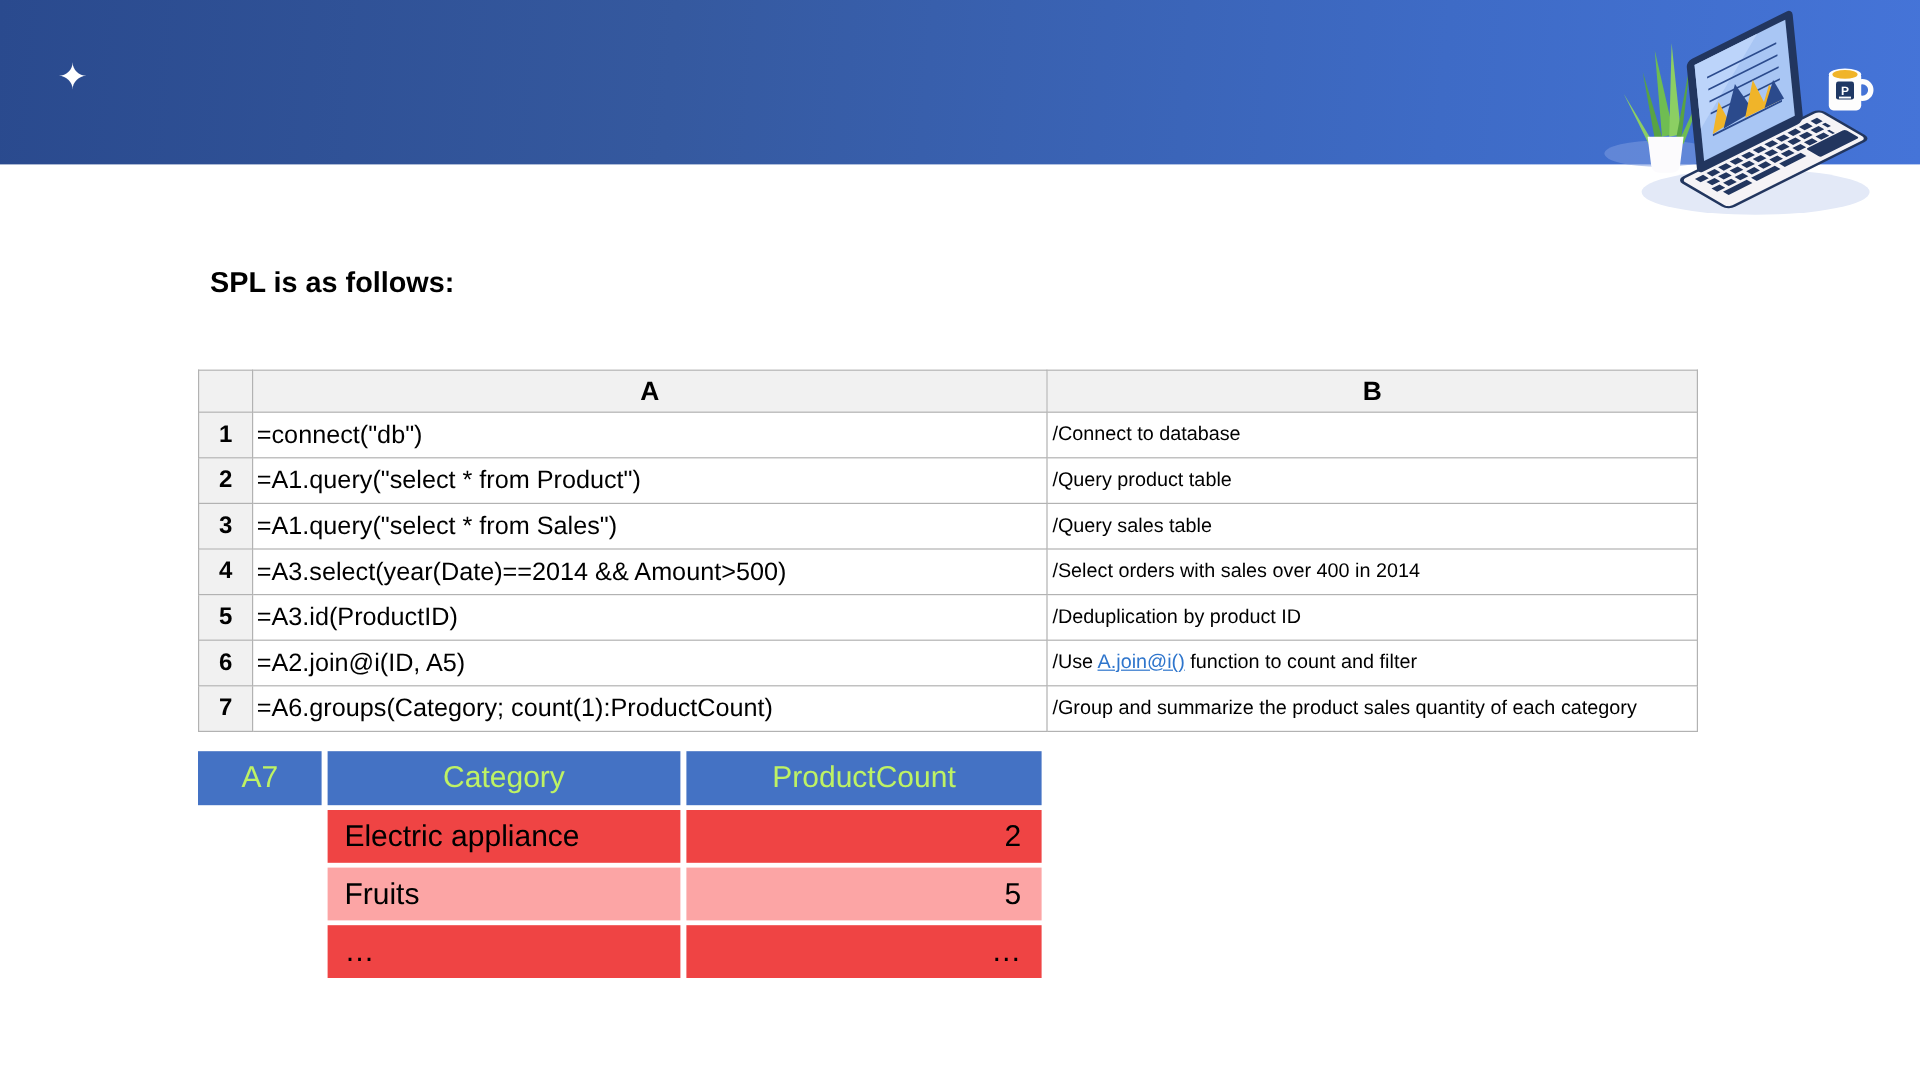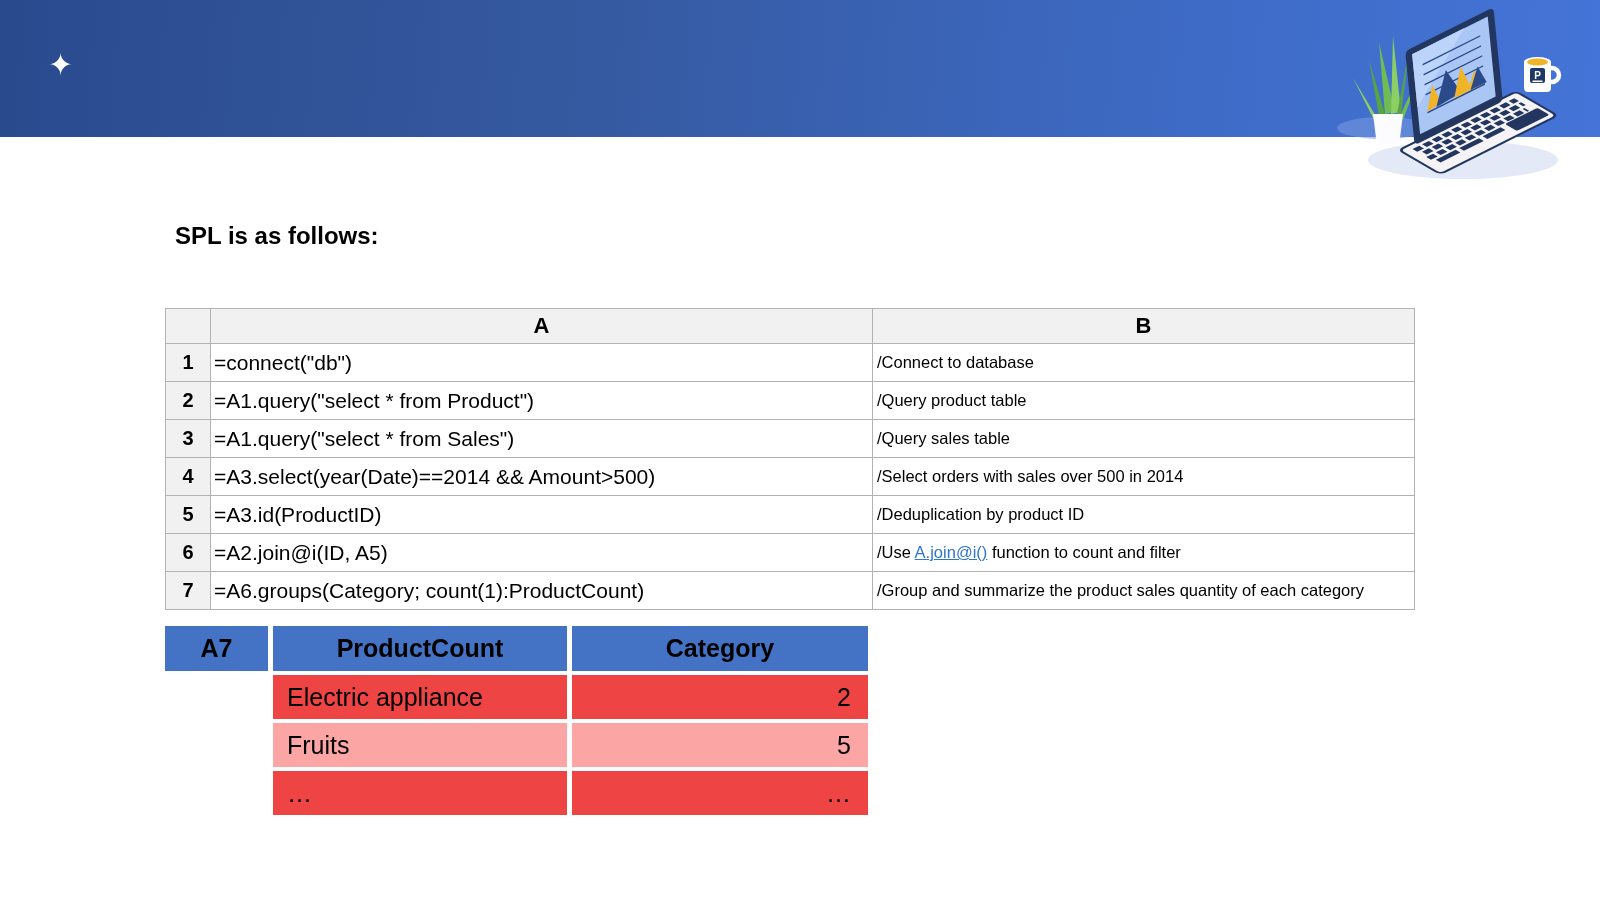--- a/index.html
+++ b/index.html
@@ -48,21 +48,21 @@
   
   .result{
     position:absolute;left:165px;top:626px;
     display:grid;
     grid-template-columns:103px 294px 296px;
     grid-template-rows:45px 44px 44px 44px;
     column-gap:5px;row-gap:4px;
   }
   .result .cell{display:flex;align-items:center;font-size:25px;color:#000;}
   .result .rh{
-    background:#4472c4;color:#000000;font-weight:bold;justify-content:center;
+    background:#4472c4;color:#bef264;font-weight:normal;justify-content:center;
   }
   .result .spacer{grid-column:1;grid-row:2 / 5;background:transparent;}
   .result .band-dark{background:#ef4444;}
   .result .band-light{background:#fca5a5;}
   .result .cat{justify-content:flex-start;padding-left:14px;}
   .result .num{justify-content:flex-end;padding-right:17px;}
 </style>
 </head>
 <body>
 
@@ -140,21 +140,21 @@
     <td class="cmt">/Query product table</td>
   </tr>
   <tr>
     <td class="rn">3</td>
     <td class="code">=A1.query("select * from Sales")</td>
     <td class="cmt">/Query sales table</td>
   </tr>
   <tr>
     <td class="rn">4</td>
     <td class="code">=A3.select(year(Date)==2014 &amp;&amp; Amount&gt;500)</td>
-    <td class="cmt">/Select orders with sales over 500 in 2014</td>
+    <td class="cmt">/Select orders with sales over 400 in 2014</td>
   </tr>
   <tr>
     <td class="rn">5</td>
     <td class="code">=A3.id(ProductID)</td>
     <td class="cmt">/Deduplication by product ID</td>
   </tr>
   <tr>
     <td class="rn">6</td>
     <td class="code">=A2.join@i(ID, A5)</td>
     <td class="cmt"><span>/Use </span><a class="link" href="#">A.join@i()</a><span> function to count and filter</span></td>
@@ -162,22 +162,22 @@
   <tr>
     <td class="rn">7</td>
     <td class="code">=A6.groups(Category; count(1):ProductCount)</td>
     <td class="cmt">/Group and summarize the product sales quantity of each category</td>
   </tr>
 </tbody>
   </table>
 
 <div class="result">
   <div class="cell rh">A7</div>
+  <div class="cell rh">Category</div>
   <div class="cell rh">ProductCount</div>
-  <div class="cell rh">Category</div>
   <div class="spacer"></div>
   <div class="cell cat band-dark">Electric appliance</div>
   <div class="cell num band-dark">2</div>
   <div class="cell cat band-light">Fruits</div>
   <div class="cell num band-light">5</div>
   <div class="cell cat band-dark">…</div>
   <div class="cell num band-dark">…</div>
 </div>
 
 </body></html>

